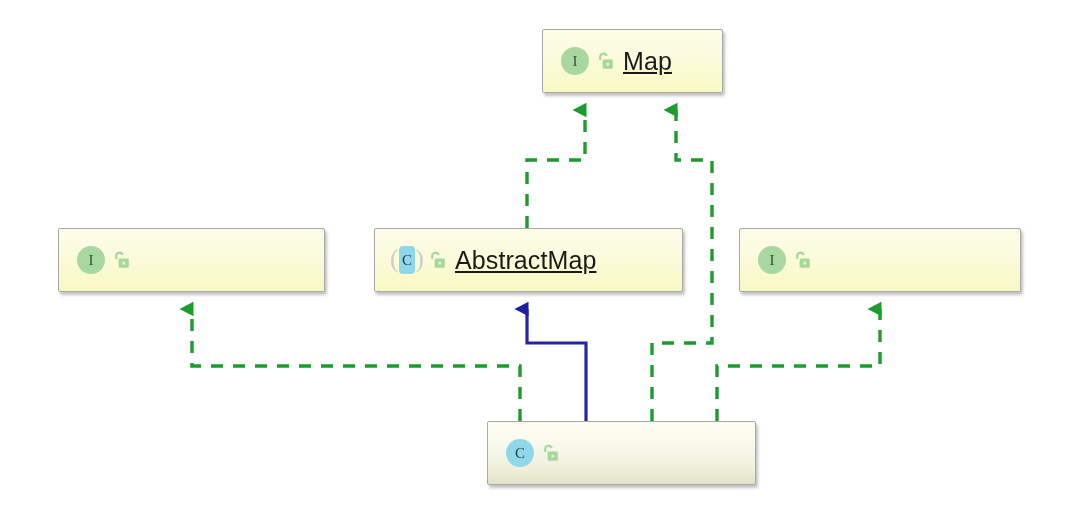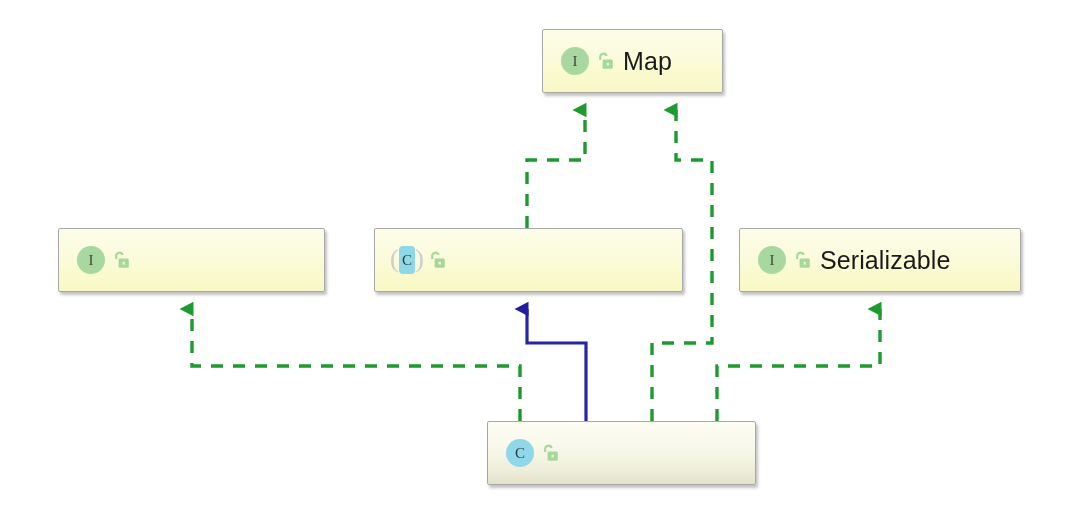--- a/index.html
+++ b/index.html
@@ -63,21 +63,21 @@
     color:#c9cdce;font-size:26px;line-height:1;
     font-family:"Liberation Serif","DejaVu Serif",serif;
   }
   .ic-abstract .paren.l{left:-9px;}
   .ic-abstract .paren.r{right:-9px;}
 
   .icon-lock{flex:0 0 auto;width:18px;height:20px;margin-right:9px;display:block;}
 
   .node-label{
     font-size:25px;color:#1a1a1a;line-height:1;
-    white-space:nowrap;letter-spacing:0.1px;
+    white-space:nowrap;letter-spacing:0.1px;text-decoration:underline;
   }
 </style>
 </head>
 <body>
 
 <div id="canvas">
 
   <svg class="edges" viewBox="0 0 1080 523" xmlns="http://www.w3.org/2000/svg">
     <defs>
       <marker id="grn-arrow" markerWidth="16" markerHeight="16" refX="8" refY="13.5" orient="auto" markerUnits="userSpaceOnUse">
@@ -144,34 +144,34 @@
         <span class="paren r">)</span>
       </span>
     </span>
     <span class="icon-lock">
       <svg viewBox="0 0 18 20" width="18" height="20" xmlns="http://www.w3.org/2000/svg">
         <path d="M4.2,9 L4.2,5.4 A3.3,3.3 0 0 1 10.6,5.0" fill="none" stroke="#a6d89a" stroke-width="2.1"></path>
         <rect x="6.6" y="8.6" width="10.2" height="9.2" rx="1.4" fill="#a6d89a"></rect>
         <rect x="10.6" y="11.8" width="2.4" height="2.6" rx="0.5" fill="#f6f6d6"></rect>
       </svg>
     </span>
+    <span class="node-label">AbstractMap</span>
   </div>
 
   <div class="node iface" style="left:739px;top:228px;width:282px;height:64px;">
     <span class="icon-type">
       <span class="ic-interface">I</span>
     </span>
     <span class="icon-lock">
       <svg viewBox="0 0 18 20" width="18" height="20" xmlns="http://www.w3.org/2000/svg">
         <path d="M4.2,9 L4.2,5.4 A3.3,3.3 0 0 1 10.6,5.0" fill="none" stroke="#a6d89a" stroke-width="2.1"></path>
         <rect x="6.6" y="8.6" width="10.2" height="9.2" rx="1.4" fill="#a6d89a"></rect>
         <rect x="10.6" y="11.8" width="2.4" height="2.6" rx="0.5" fill="#f6f6d6"></rect>
       </svg>
     </span>
-    <span class="node-label">Serializable</span>
   </div>
 
   <div class="node concrete" style="left:487px;top:421px;width:269px;height:64px;">
     <span class="icon-type">
       <span class="ic-class">C</span>
     </span>
     <span class="icon-lock">
       <svg viewBox="0 0 18 20" width="18" height="20" xmlns="http://www.w3.org/2000/svg">
         <path d="M4.2,9 L4.2,5.4 A3.3,3.3 0 0 1 10.6,5.0" fill="none" stroke="#a6d89a" stroke-width="2.1"></path>
         <rect x="6.6" y="8.6" width="10.2" height="9.2" rx="1.4" fill="#a6d89a"></rect>

